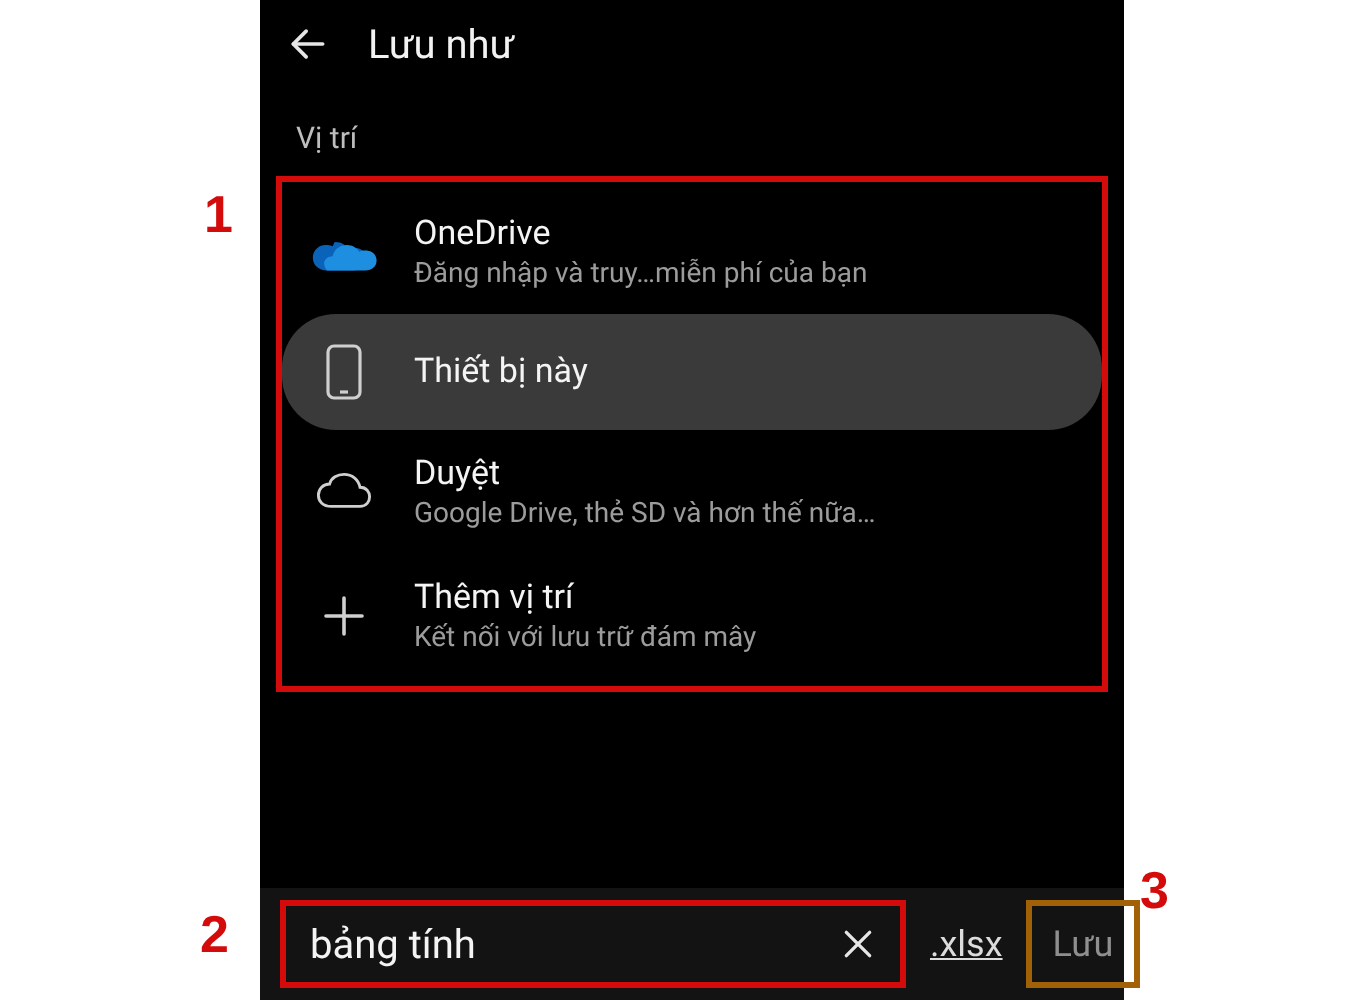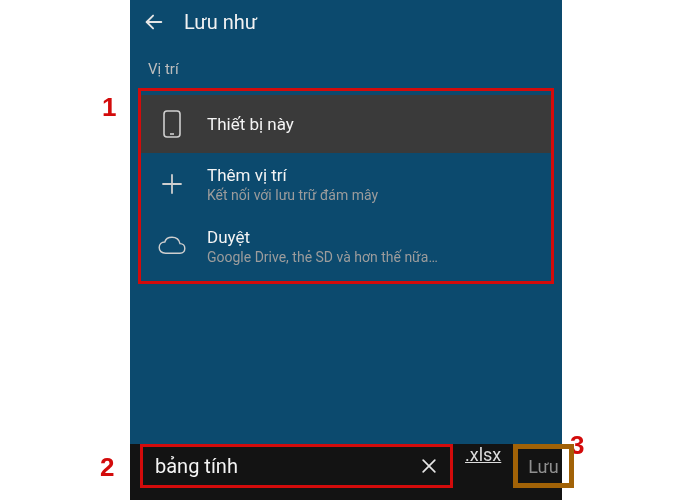--- a/index.html
+++ b/index.html
@@ -2,21 +2,21 @@
 <html><head>
 <meta charset="utf-8">
 <style>
   * { box-sizing: border-box; margin: 0; padding: 0; }
   html, body { width: 680px; height: 500px; background: #fff; font-family: "Segoe UI", Roboto, Arial, sans-serif; overflow: hidden; }
   .canvas { position: relative; width: 680px; height: 500px; }
   .phone {
     position: absolute;
     left: 130px; top: 0;
     width: 432px; height: 500px;
-    background: #0c4a6e;
+    background: #000000;
     color: #e6e6e6;
   }
   .header {
     display: flex; align-items: center;
     height: 44px; padding: 0 12px;
     gap: 18px;
   }
   .header .back { width: 24px; height: 24px; display:flex; align-items:center; justify-content:center; }
   .header .title { font-size: 20px; font-weight: 400; color: #f2f2f2; }
   .section-label { font-size: 15px; color: #bdbdbd; padding: 16px 30px 10px 18px; }
@@ -24,29 +24,29 @@
     margin: 0 8px;
     border: 3px solid #d30b0b;
     padding: 4px 0;
   }
   .loc {
     display: flex; align-items: center;
     padding: 12px 14px;
     gap: 18px;
     cursor: pointer;
   }
-  .loc.selected { background: #3a3a3a; }
+  .loc.selected { background: #3a3a3a; border-radius: 27px; }
   .loc .icon { width: 34px; height: 34px; display:flex; align-items:center; justify-content:center; flex: 0 0 34px; }
   .loc .txt { display:flex; flex-direction:column; gap:2px; min-width:0; flex:1; }
   .loc .name { font-size: 17px; color: #f4f4f4; }
   .loc .sub  { font-size: 14px; color: #9c9c9c; white-space: nowrap; overflow: hidden; text-overflow: ellipsis; }
   .bottom {
     position:absolute; left:0; right:0; bottom:0;
     height: 56px;
-    display:flex; 
+    display:flex; align-items:center;
     padding: 0 10px;
     gap: 6px;
     background:#131313;
   }
   .filename-wrap {
     flex:1;
     border: 3px solid #d30b0b;
     height: 44px;
     display:flex; align-items:center;
     padding: 0 8px 0 12px;
@@ -54,21 +54,21 @@
   }
   .filename-input {
     flex:1; background:transparent; border:none; outline:none;
     color:#f4f4f4; font-size:20px; font-family:inherit;
     border-right: 1px solid rgba(255,255,255,0); 
     caret-color:#fff;
   }
   .clear { width:26px; height:26px; display:flex; align-items:center; justify-content:center; }
   .ext { font-size:18px; color:#dcdcdc; padding: 0 6px; text-decoration: underline; }
   .save-wrap {
-    border: 5px solid #a16207;
+    border: 3px solid #a16207;
     height:44px; display:flex; align-items:center;
     padding: 0 10px;
   }
   .save-btn {
     background:none; border:none;
     color:#8f8f8f; font-size:18px; font-family:inherit;
     cursor:pointer;
   }
 
   
@@ -103,55 +103,67 @@
           <polyline points="11 5 4 12 11 19"></polyline>
         </svg>
       </div>
       <div class="title">Lưu như</div>
     </div>
 
     <div class="section-label">Vị trí</div>
 
     <div class="locations">
 
+      <div class="loc">
+        <span class="icon">
+          <svg width="34" height="22" viewBox="0 0 48 30">
+            <path d="M18 8c4 0 7 2 9 5 1-1 3-1 4-1 5 0 9 3 9 8 0 4-4 8-9 8H12c-6 0-10-4-10-9 0-5 4-9 9-9 2 0 3 0 5 1 1-2 1-3 2-3z" fill="#0a63b8"></path>
+            <path d="M12 28h27c5 0 8-3 8-7 0-4-3-7-8-7-2 0-3 0-4 1-2-3-5-5-9-5-5 0-9 3-10 8-3 0-6 2-6 5 0 3 2 5 2 5z" fill="#1e8fe0"></path>
+          </svg>
+        </span>
+        <span class="txt">
+          <span class="name">OneDrive</span>
+          <span class="sub">Đăng nhập và truy…miễn phí của bạn</span>
+        </span>
+      </div>
 
       <div class="loc selected">
         <span class="icon">
           <svg width="20" height="30" viewBox="0 0 20 30" fill="none" stroke="#cfcfcf" stroke-width="1.6">
             <rect x="2" y="2" width="16" height="26" rx="3"></rect>
             <line x1="8" y1="25" x2="12" y2="25"></line>
           </svg>
         </span>
         <span class="txt">
           <span class="name">Thiết bị này</span>
         </span>
       </div>
 
       <div class="loc">
         <span class="icon">
+          <svg width="32" height="22" viewBox="0 0 40 26" fill="none" stroke="#cfcfcf" stroke-width="1.8">
+            <path d="M30 22H12c-5 0-8-3-8-7 0-4 3-7 7-7 1-4 5-6 9-6 5 0 9 3 10 8 4 0 6 3 6 6 0 3-2 6-6 6z"></path>
+          </svg>
+        </span>
+        <span class="txt">
+          <span class="name">Duyệt</span>
+          <span class="sub">Google Drive, thẻ SD và hơn thế nữa…</span>
+        </span>
+      </div>
+
+      <div class="loc">
+        <span class="icon">
           <svg width="24" height="24" viewBox="0 0 24 24" stroke="#cfcfcf" stroke-width="1.8" stroke-linecap="round">
             <line x1="12" y1="3" x2="12" y2="21"></line>
             <line x1="3" y1="12" x2="21" y2="12"></line>
           </svg>
         </span>
         <span class="txt">
           <span class="name">Thêm vị trí</span>
           <span class="sub">Kết nối với lưu trữ đám mây</span>
-        </span>
-      </div>
-
-      <div class="loc">
-        <span class="icon">
-          <svg width="32" height="22" viewBox="0 0 40 26" fill="none" stroke="#cfcfcf" stroke-width="1.8">
-            <path d="M30 22H12c-5 0-8-3-8-7 0-4 3-7 7-7 1-4 5-6 9-6 5 0 9 3 10 8 4 0 6 3 6 6 0 3-2 6-6 6z"></path>
-          </svg>
-        </span>
-        <span class="txt">
-          <span class="name">Duyệt</span>
-          <span class="sub">Google Drive, thẻ SD và hơn thế nữa…</span>
         </span>
       </div>
 
     </div>
 
     <div class="bottom">
       <div class="filename-wrap">
         <input class="filename-input" value="bảng tính" style="">
         <span class="clear">
           <svg width="20" height="20" viewBox="0 0 24 24" stroke="#e6e6e6" stroke-width="2" stroke-linecap="round">

